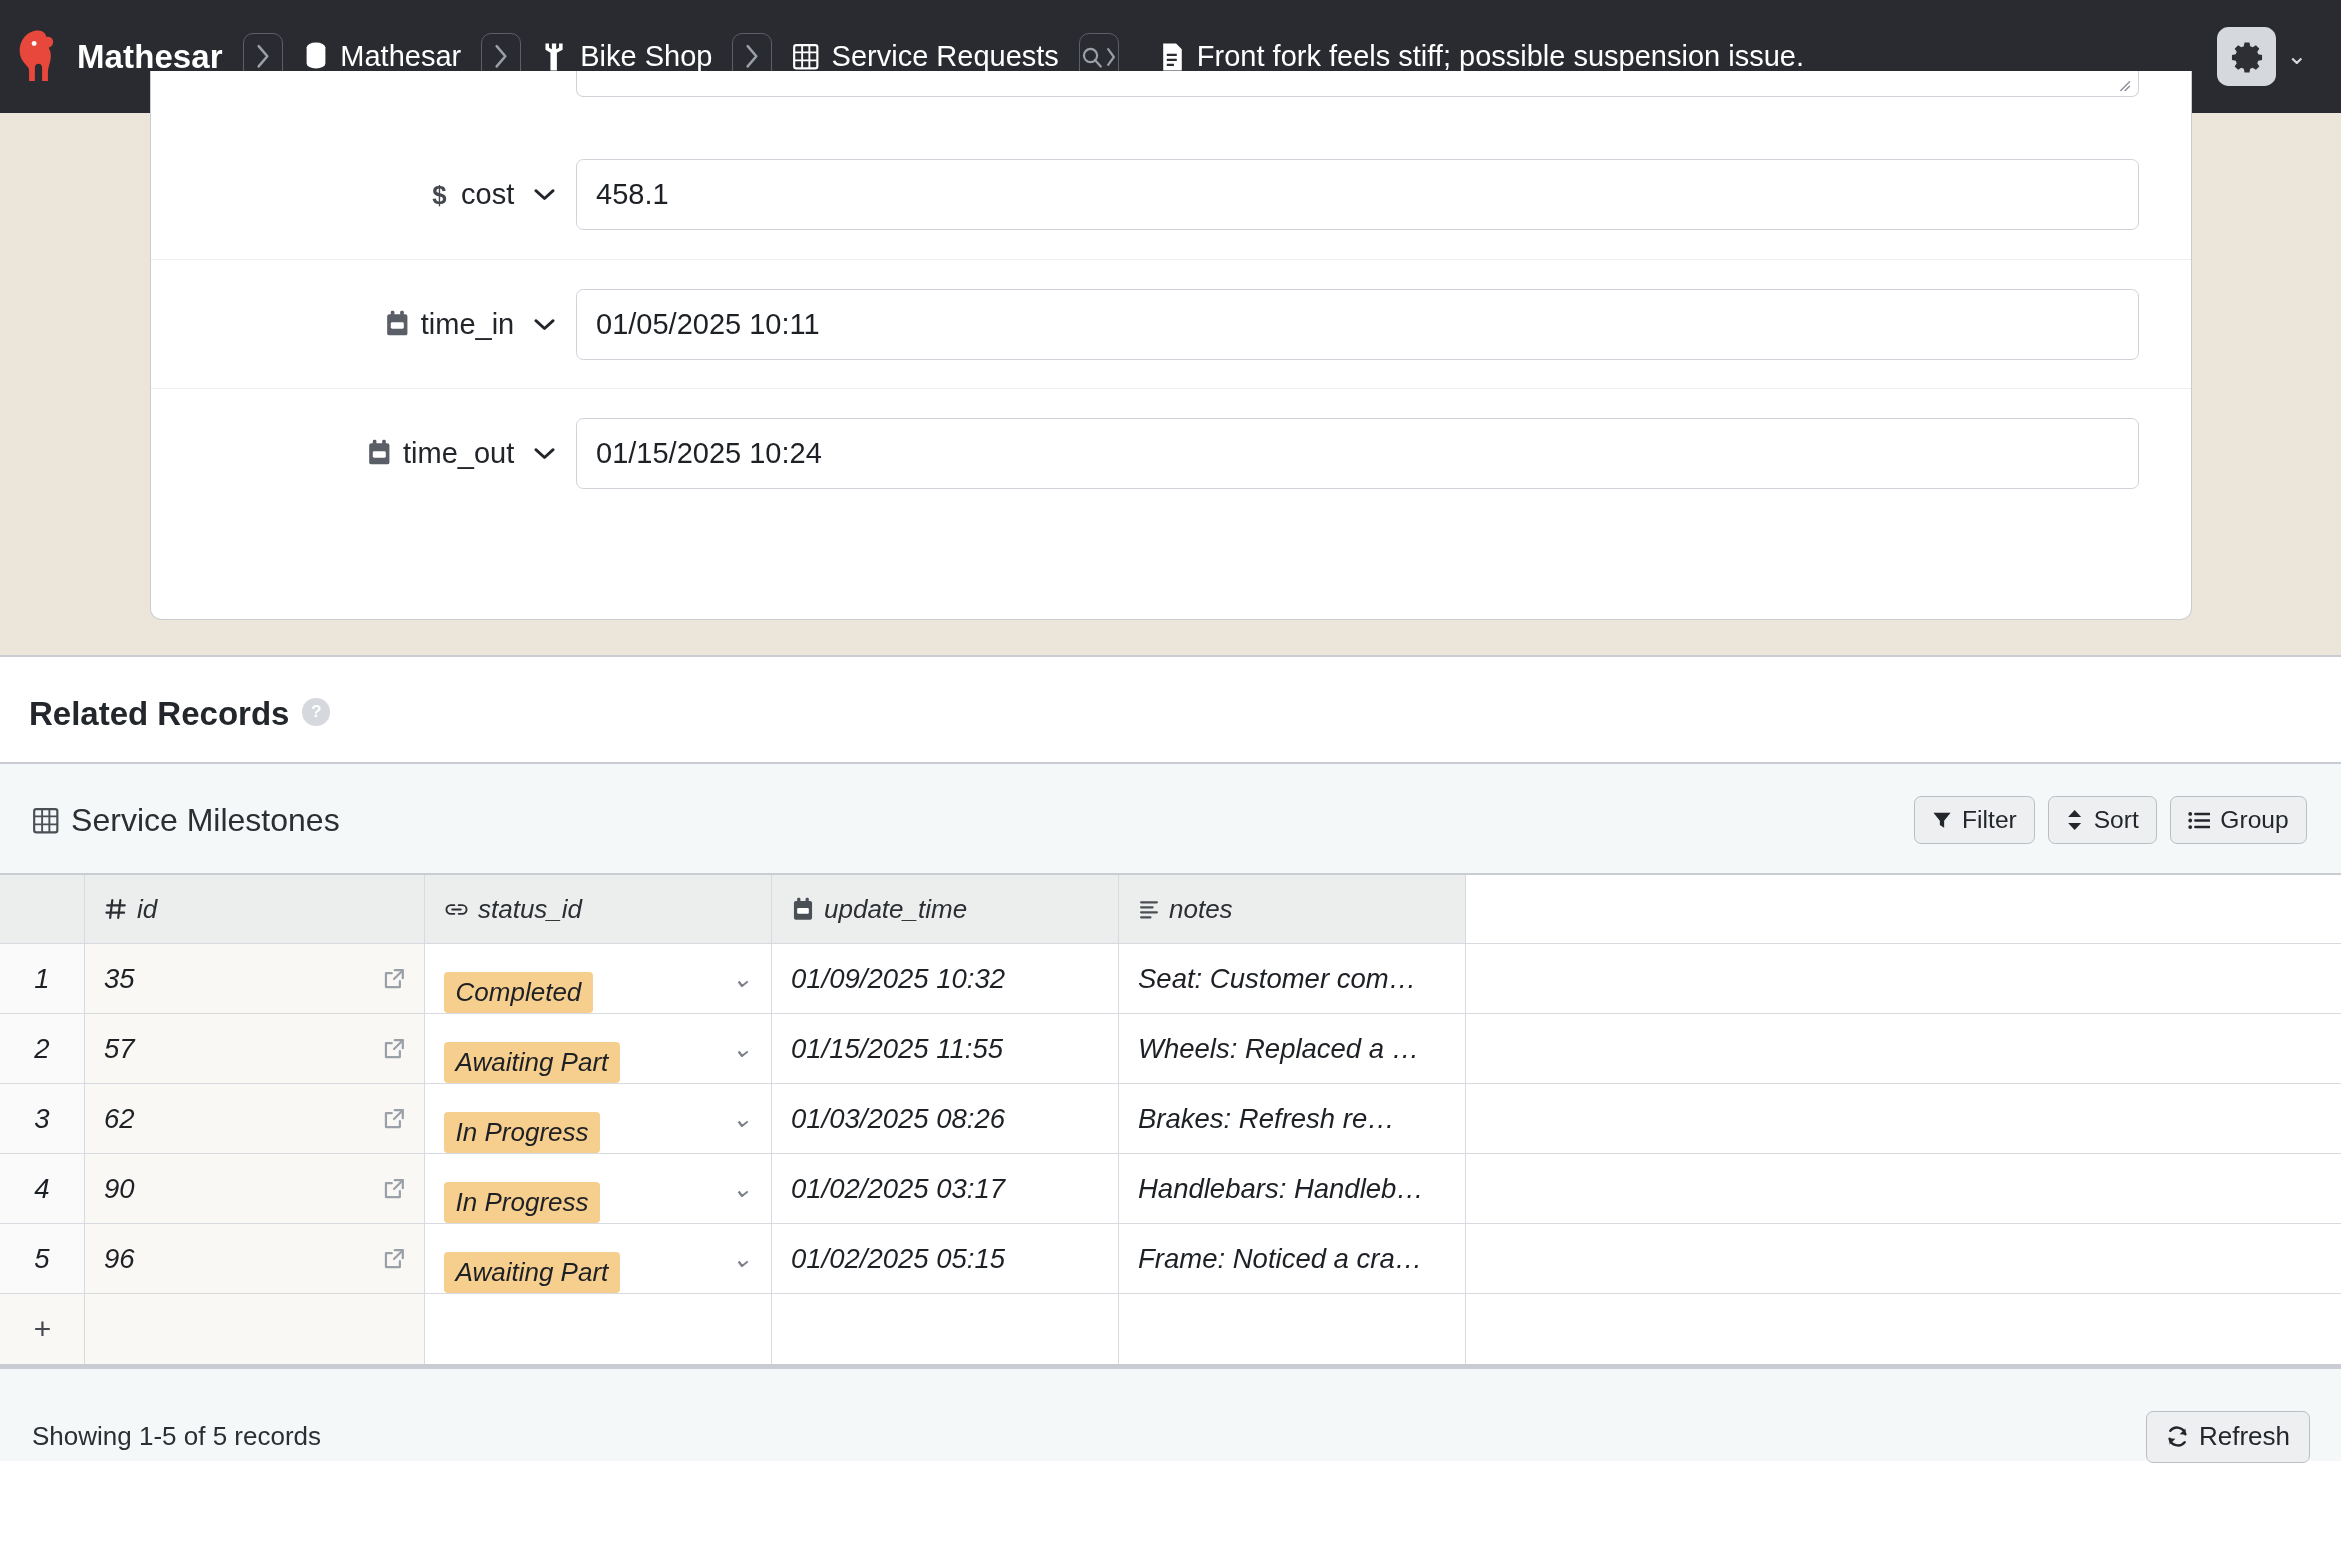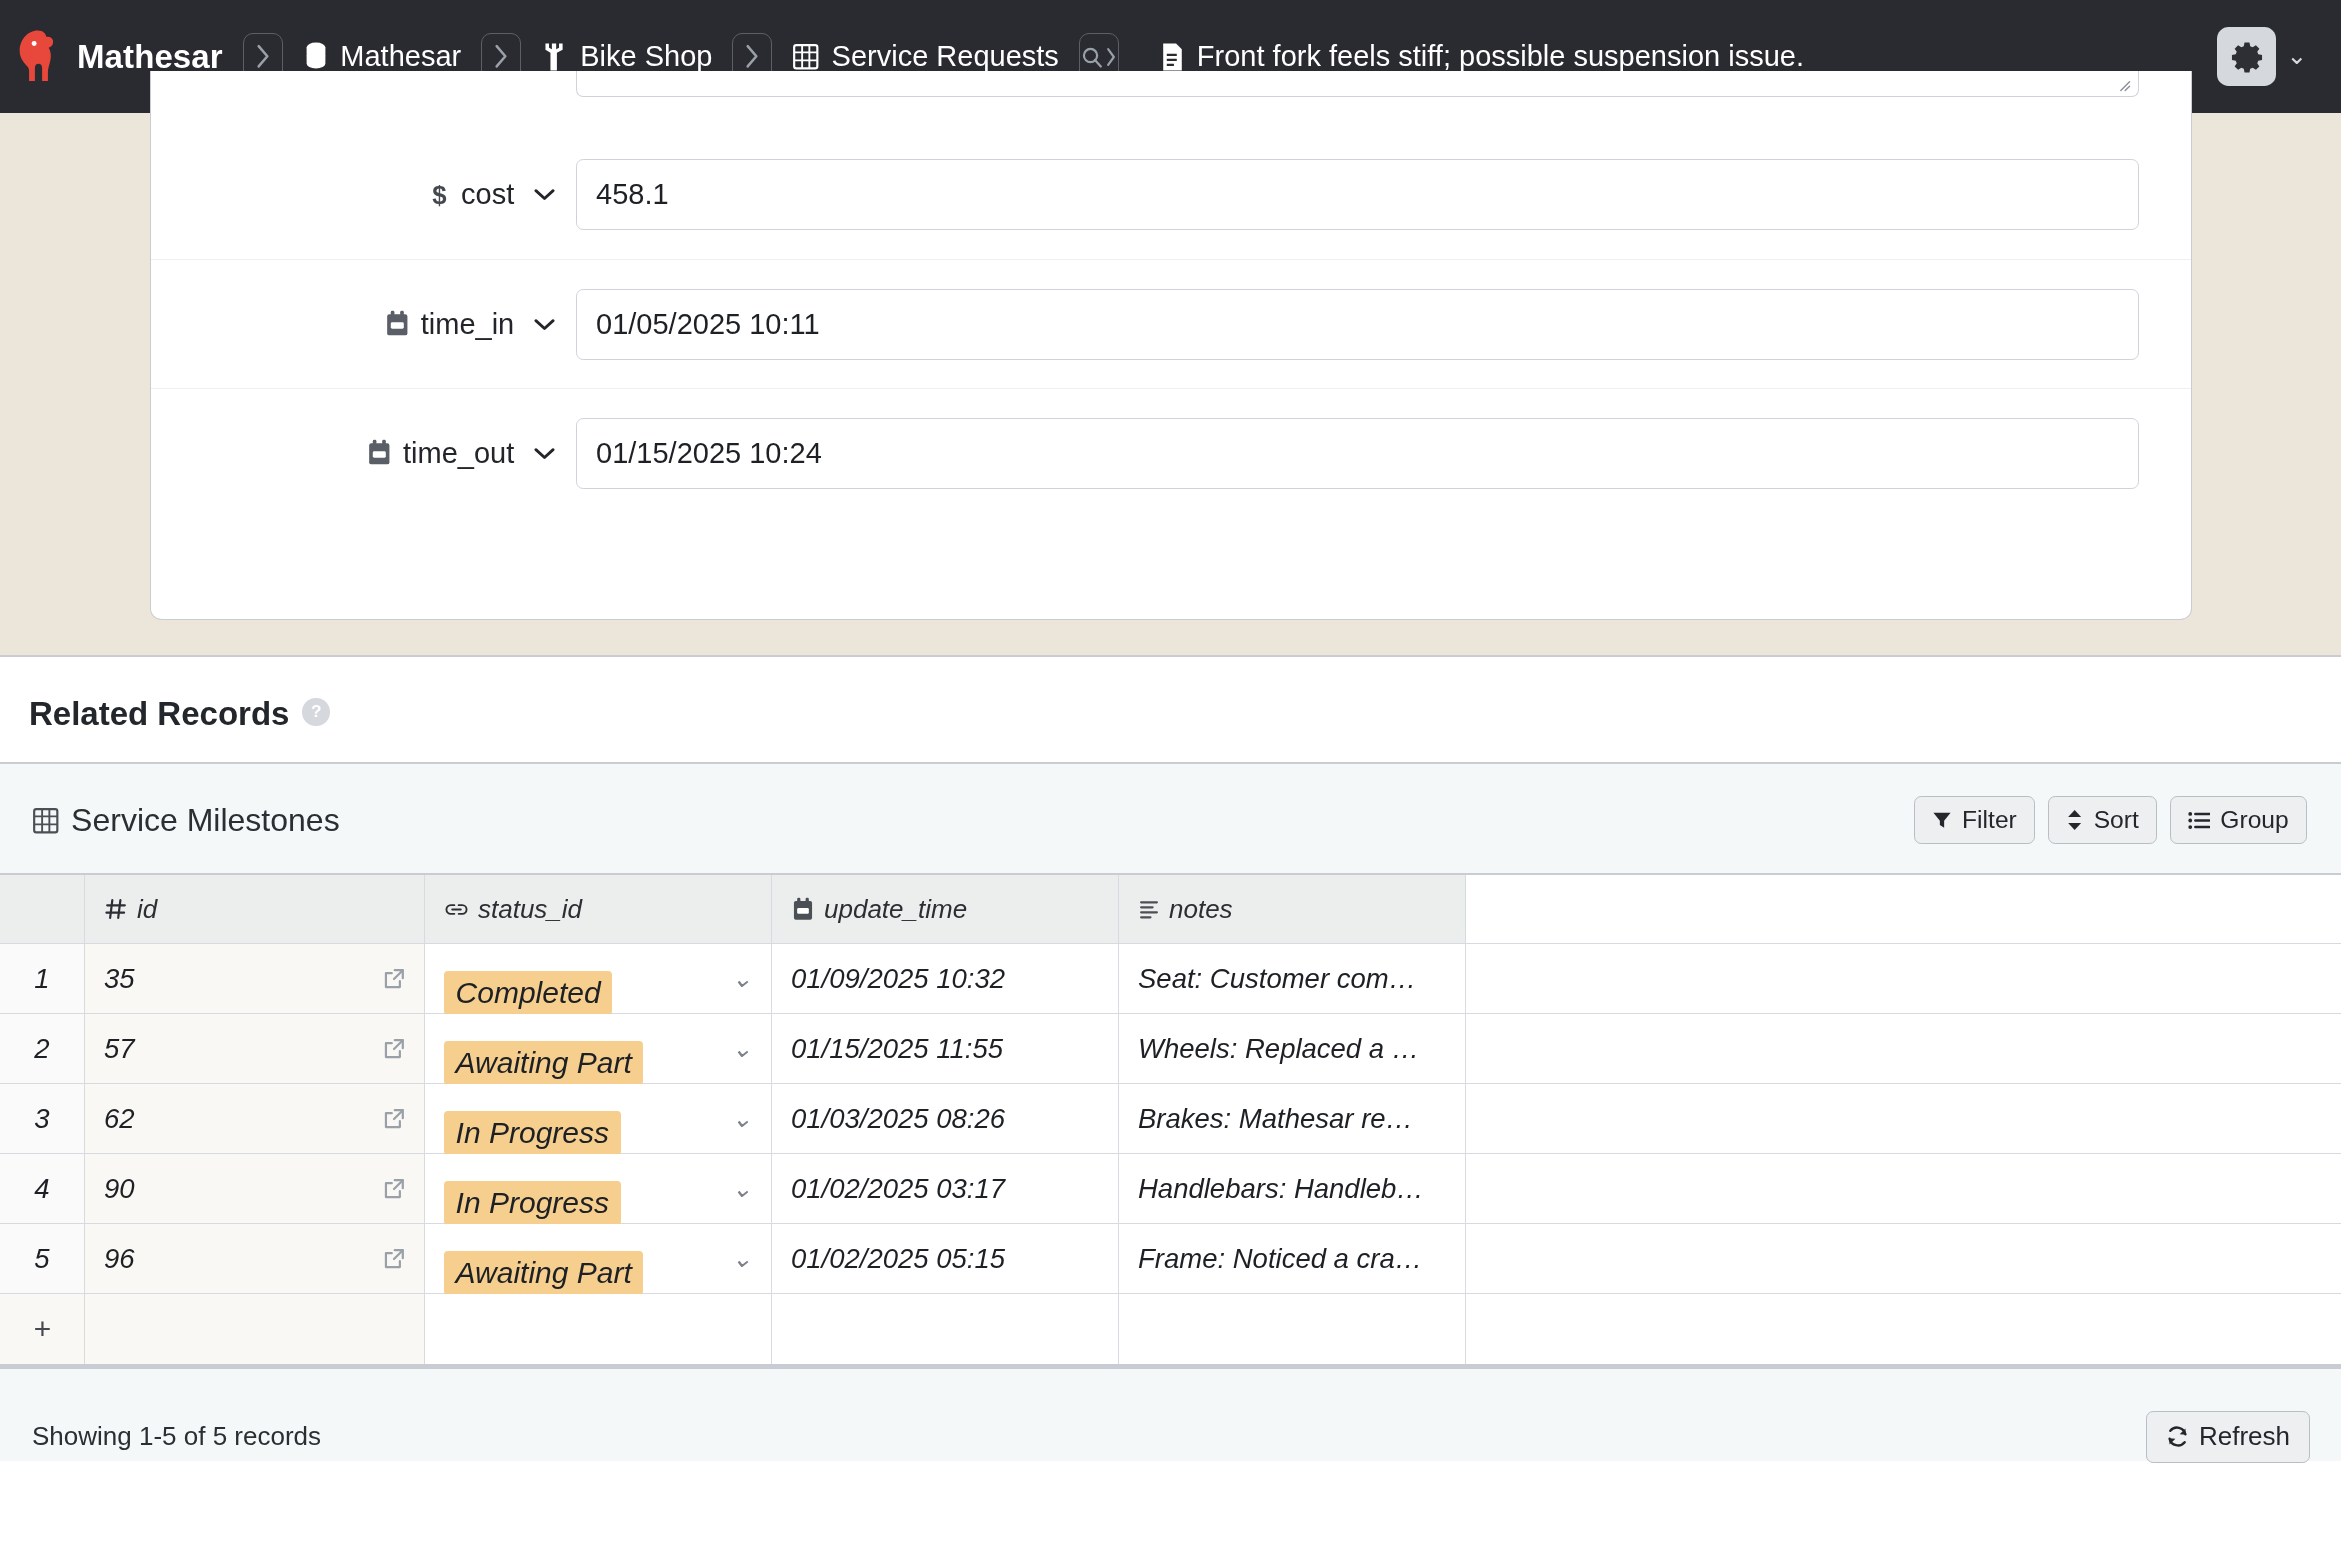--- a/index.html
+++ b/index.html
@@ -210,21 +210,21 @@
   }
   .grid-body .c-stat { background: #ffffff; justify-content: space-between; }
   .grid-body .c-time { background: #ffffff; }
   .grid-body .c-notes { background: #ffffff; white-space: nowrap; overflow: hidden; }
   .grid-body .c-pad { background: #ffffff; }
 
   .badge {
     background: #f6ce8e;
     border-radius: 4px;
     padding: 5px 11.6px;
-    font-size: 30px; color: #1d2024;
+    font-size: 26px; color: #1d2024;
     white-space: nowrap;
     margin-top: 28px;
   }
   .cell-chev { color: #7d828a; font-size: 24.6px; }
   .ext-link { color: #9aa0a8; }
 
   .grid-new .gc { height: 70px; border-bottom: none; }
   .grid-new .c-num {
     background: #faf8f5; color: #45484e; font-size: 30px;
     display: flex; align-items: center; justify-content: center;
@@ -520,21 +520,21 @@
               <path d="M16 3 H27 V14" fill="none" stroke="#9aa0a8" stroke-width="3" stroke-linecap="round" stroke-linejoin="round"></path>
               <path d="M27 3 L15 15" fill="none" stroke="#9aa0a8" stroke-width="3" stroke-linecap="round"></path>
               <path d="M23 18 V26 H4 V7 H12" fill="none" stroke="#9aa0a8" stroke-width="3" stroke-linecap="round" stroke-linejoin="round"></path>
             </svg>
           </div>
           <div class="gc c-stat">
             <span class="badge">In Progress</span>
             <span class="cell-chev">⌄</span>
           </div>
           <div class="gc c-time">01/03/2025 08:26</div>
-          <div class="gc c-notes">Brakes: Mathesar re…</div>
+          <div class="gc c-notes">Brakes: Refresh re…</div>
           <div class="gc c-pad"></div>
         </div>
         <div class="grid-row">
           <div class="gc c-num">4</div>
           <div class="gc c-id">
             <span>90</span>
             <svg class="ext-link" width="22" height="22" viewBox="0 0 30 30">
               <path d="M16 3 H27 V14" fill="none" stroke="#9aa0a8" stroke-width="3" stroke-linecap="round" stroke-linejoin="round"></path>
               <path d="M27 3 L15 15" fill="none" stroke="#9aa0a8" stroke-width="3" stroke-linecap="round"></path>
               <path d="M23 18 V26 H4 V7 H12" fill="none" stroke="#9aa0a8" stroke-width="3" stroke-linecap="round" stroke-linejoin="round"></path>

